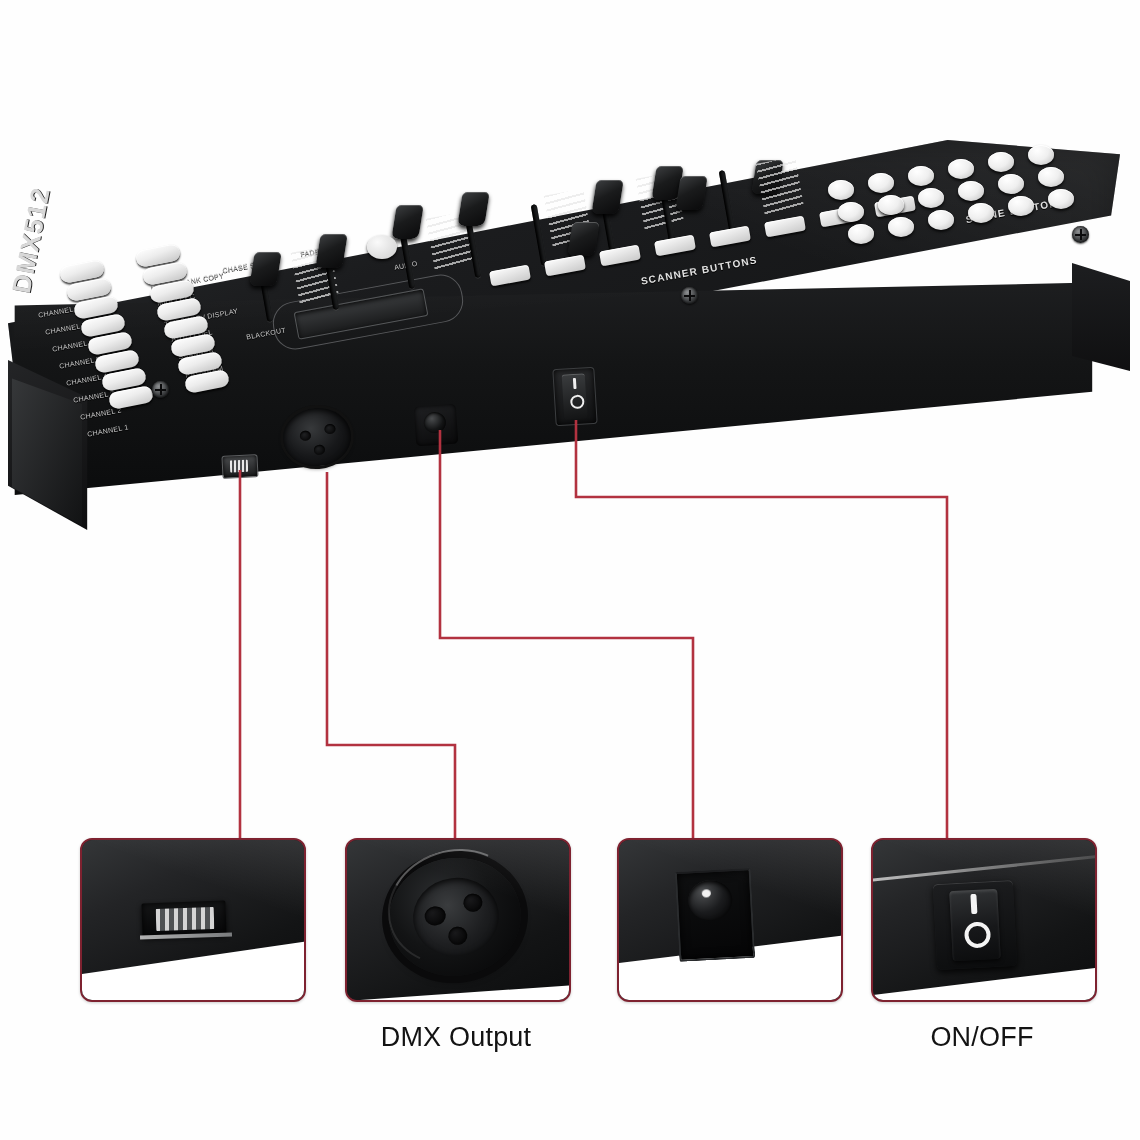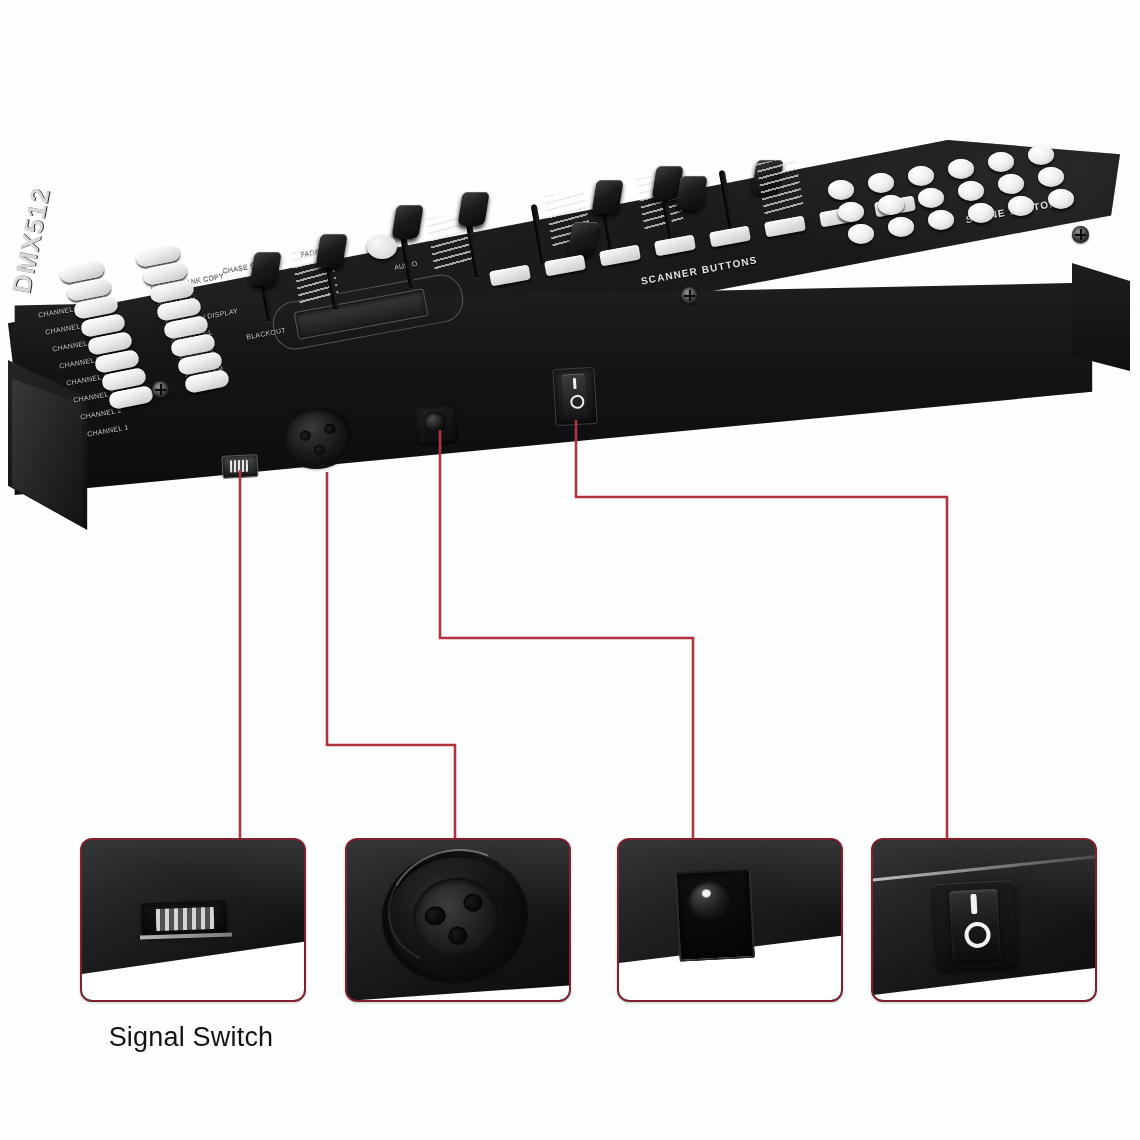--- a/index.html
+++ b/index.html
@@ -489,37 +489,37 @@
     <div class="photo">
       <div class="cut-diag"></div>
       <div class="cut-white" style="clip-path:polygon(0% 58%,100% 8%,100% 100%,0% 100%);"></div>
       <div class="z-switch-body">
         <div class="z-switch-teeth"></div>
       </div>
       <div class="z-switch-lip"></div>
       <div class="gloss"></div>
     </div>
   </div>
-  <div class="callout-label" style="left:61px;top:1022px;">Signal Switch</div>
 
   <div class="callout" style="left:345px;top:838px;">
     <div class="photo">
       <div class="cut-diag"></div>
       <div class="cut-white" style="clip-path:polygon(0% 96%,100% 72%,100% 100%,0% 100%);"></div>
       <div class="z-xlr-outer">
         <div class="z-xlr-inner">
           <span class="z-xlr-pin" style="left:12px;top:26px;width:21px;height:19px;"></span>
           <span class="z-xlr-pin" style="left:52px;top:18px;width:19px;height:18px;"></span>
           <span class="z-xlr-pin" style="left:33px;top:49px;width:19px;height:18px;"></span>
         </div>
       </div>
       <div class="z-xlr-hl"></div>
       <div class="gloss"></div>
     </div>
   </div>
+  <div class="callout-label" style="left:326px;top:1022px;">DMX Output</div>
 
   <div class="callout" style="left:617px;top:838px;">
     <div class="photo">
       <div class="cut-diag"></div>
       <div class="cut-white" style="clip-path:polygon(0% 42%,100% 0%,100% 100%,0% 100%);"></div>
       <div class="z-pp-recess">
         <div class="z-pp-barrel">
             <span class="z-pp-dot"></span>
           </div>
       </div>
@@ -533,14 +533,15 @@
       <div class="cut-white" style="clip-path:polygon(0% 88%,100% 46%,100% 100%,0% 100%);"></div>
       <div class="z-rk-edge"></div>
       <div class="z-rk-frame">
         <div class="z-rk-rocker"></div>
         <span class="z-rk-i"></span>
         <span class="z-rk-o"></span>
       </div>
       <div class="gloss"></div>
     </div>
   </div>
+  <div class="callout-label" style="left:852px;top:1022px;">ON/OFF</div>
 
 </div>
 
 </body></html>

